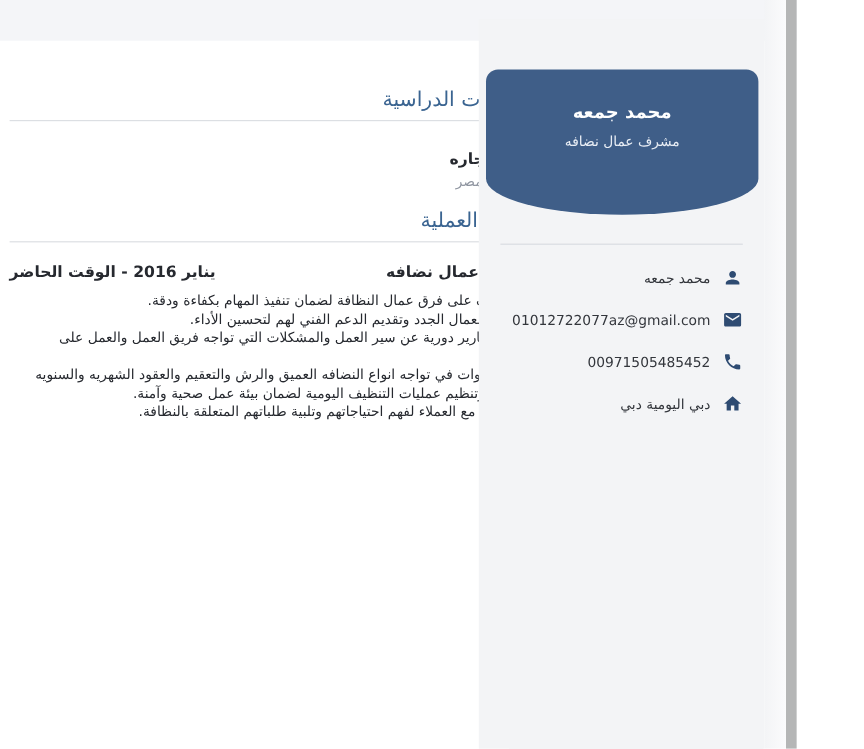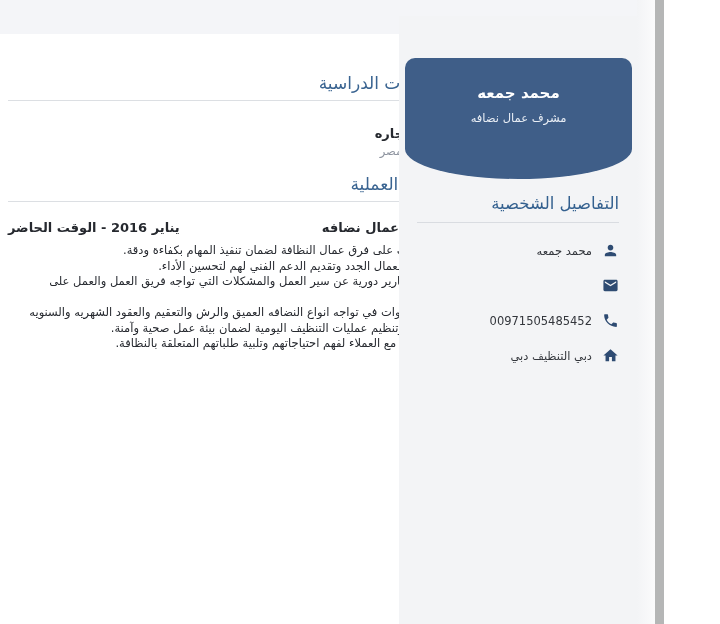--- a/index.html
+++ b/index.html
@@ -81,58 +81,58 @@
   </div>
 
   <div class="sidebar">
 
     <div class="profile-card">
       <div class="profile-name">محمد جمعه</div>
       <div class="profile-title">مشرف عمال نضافه</div>
     </div>
 
     <div class="side-body">
-      <div class="side-heading">التفاصيل الشخصية</div>
       <hr class="side-rule">
 
       <div class="contact-list">
 
         <div class="contact-row">
           <span class="contact-icon">
             <svg viewBox="0 0 24 24">
                 <path d="M12 12c2.21 0 4-1.79 4-4s-1.79-4-4-4-4 1.79-4 4 1.79 4 4 4zm0 2c-2.67 0-8 1.34-8 4v2h16v-2c0-2.66-5.33-4-8-4z"></path>
               </svg>
           </span>
           <span class="contact-text">محمد جمعه</span>
         </div>
 
         <div class="contact-row">
           <span class="contact-icon">
             <svg viewBox="0 0 24 24">
                 <path d="M20 4H4c-1.1 0-2 .9-2 2v12c0 1.1.9 2 2 2h16c1.1 0 2-.9 2-2V6c0-1.1-.9-2-2-2zm0 4-8 5-8-5V6l8 5 8-5v2z"></path>
               </svg>
           </span>
+          <span class="contact-text">01012722077az@gmail.com</span>
         </div>
 
         <div class="contact-row">
           <span class="contact-icon">
             <svg viewBox="0 0 24 24">
                 <path d="M6.62 10.79c1.44 2.83 3.76 5.14 6.59 6.59l2.2-2.2c.27-.27.67-.36 1.02-.24 1.12.37 2.33.57 3.57.57.55 0 1 .45 1 1V20c0 .55-.45 1-1 1-9.39 0-17-7.61-17-17 0-.55.45-1 1-1h3.5c.55 0 1 .45 1 1 0 1.25.2 2.45.57 3.57.11.35.03.74-.25 1.02l-2.2 2.2z"></path>
               </svg>
           </span>
           <span class="contact-text">00971505485452</span>
         </div>
 
         <div class="contact-row">
           <span class="contact-icon">
             <svg viewBox="0 0 24 24">
                 <path d="M10 20v-6h4v6h5v-8h3L12 3 2 12h3v8z"></path>
               </svg>
           </span>
-          <span class="contact-text">دبي التنظيف دبي</span>
+          <span class="contact-text">دبي اليومية دبي</span>
         </div>
 
       </div>
     </div>
   </div>
 
   <div class="edge-band"></div>
   <div class="scrollbar"></div>
 
 </div>

